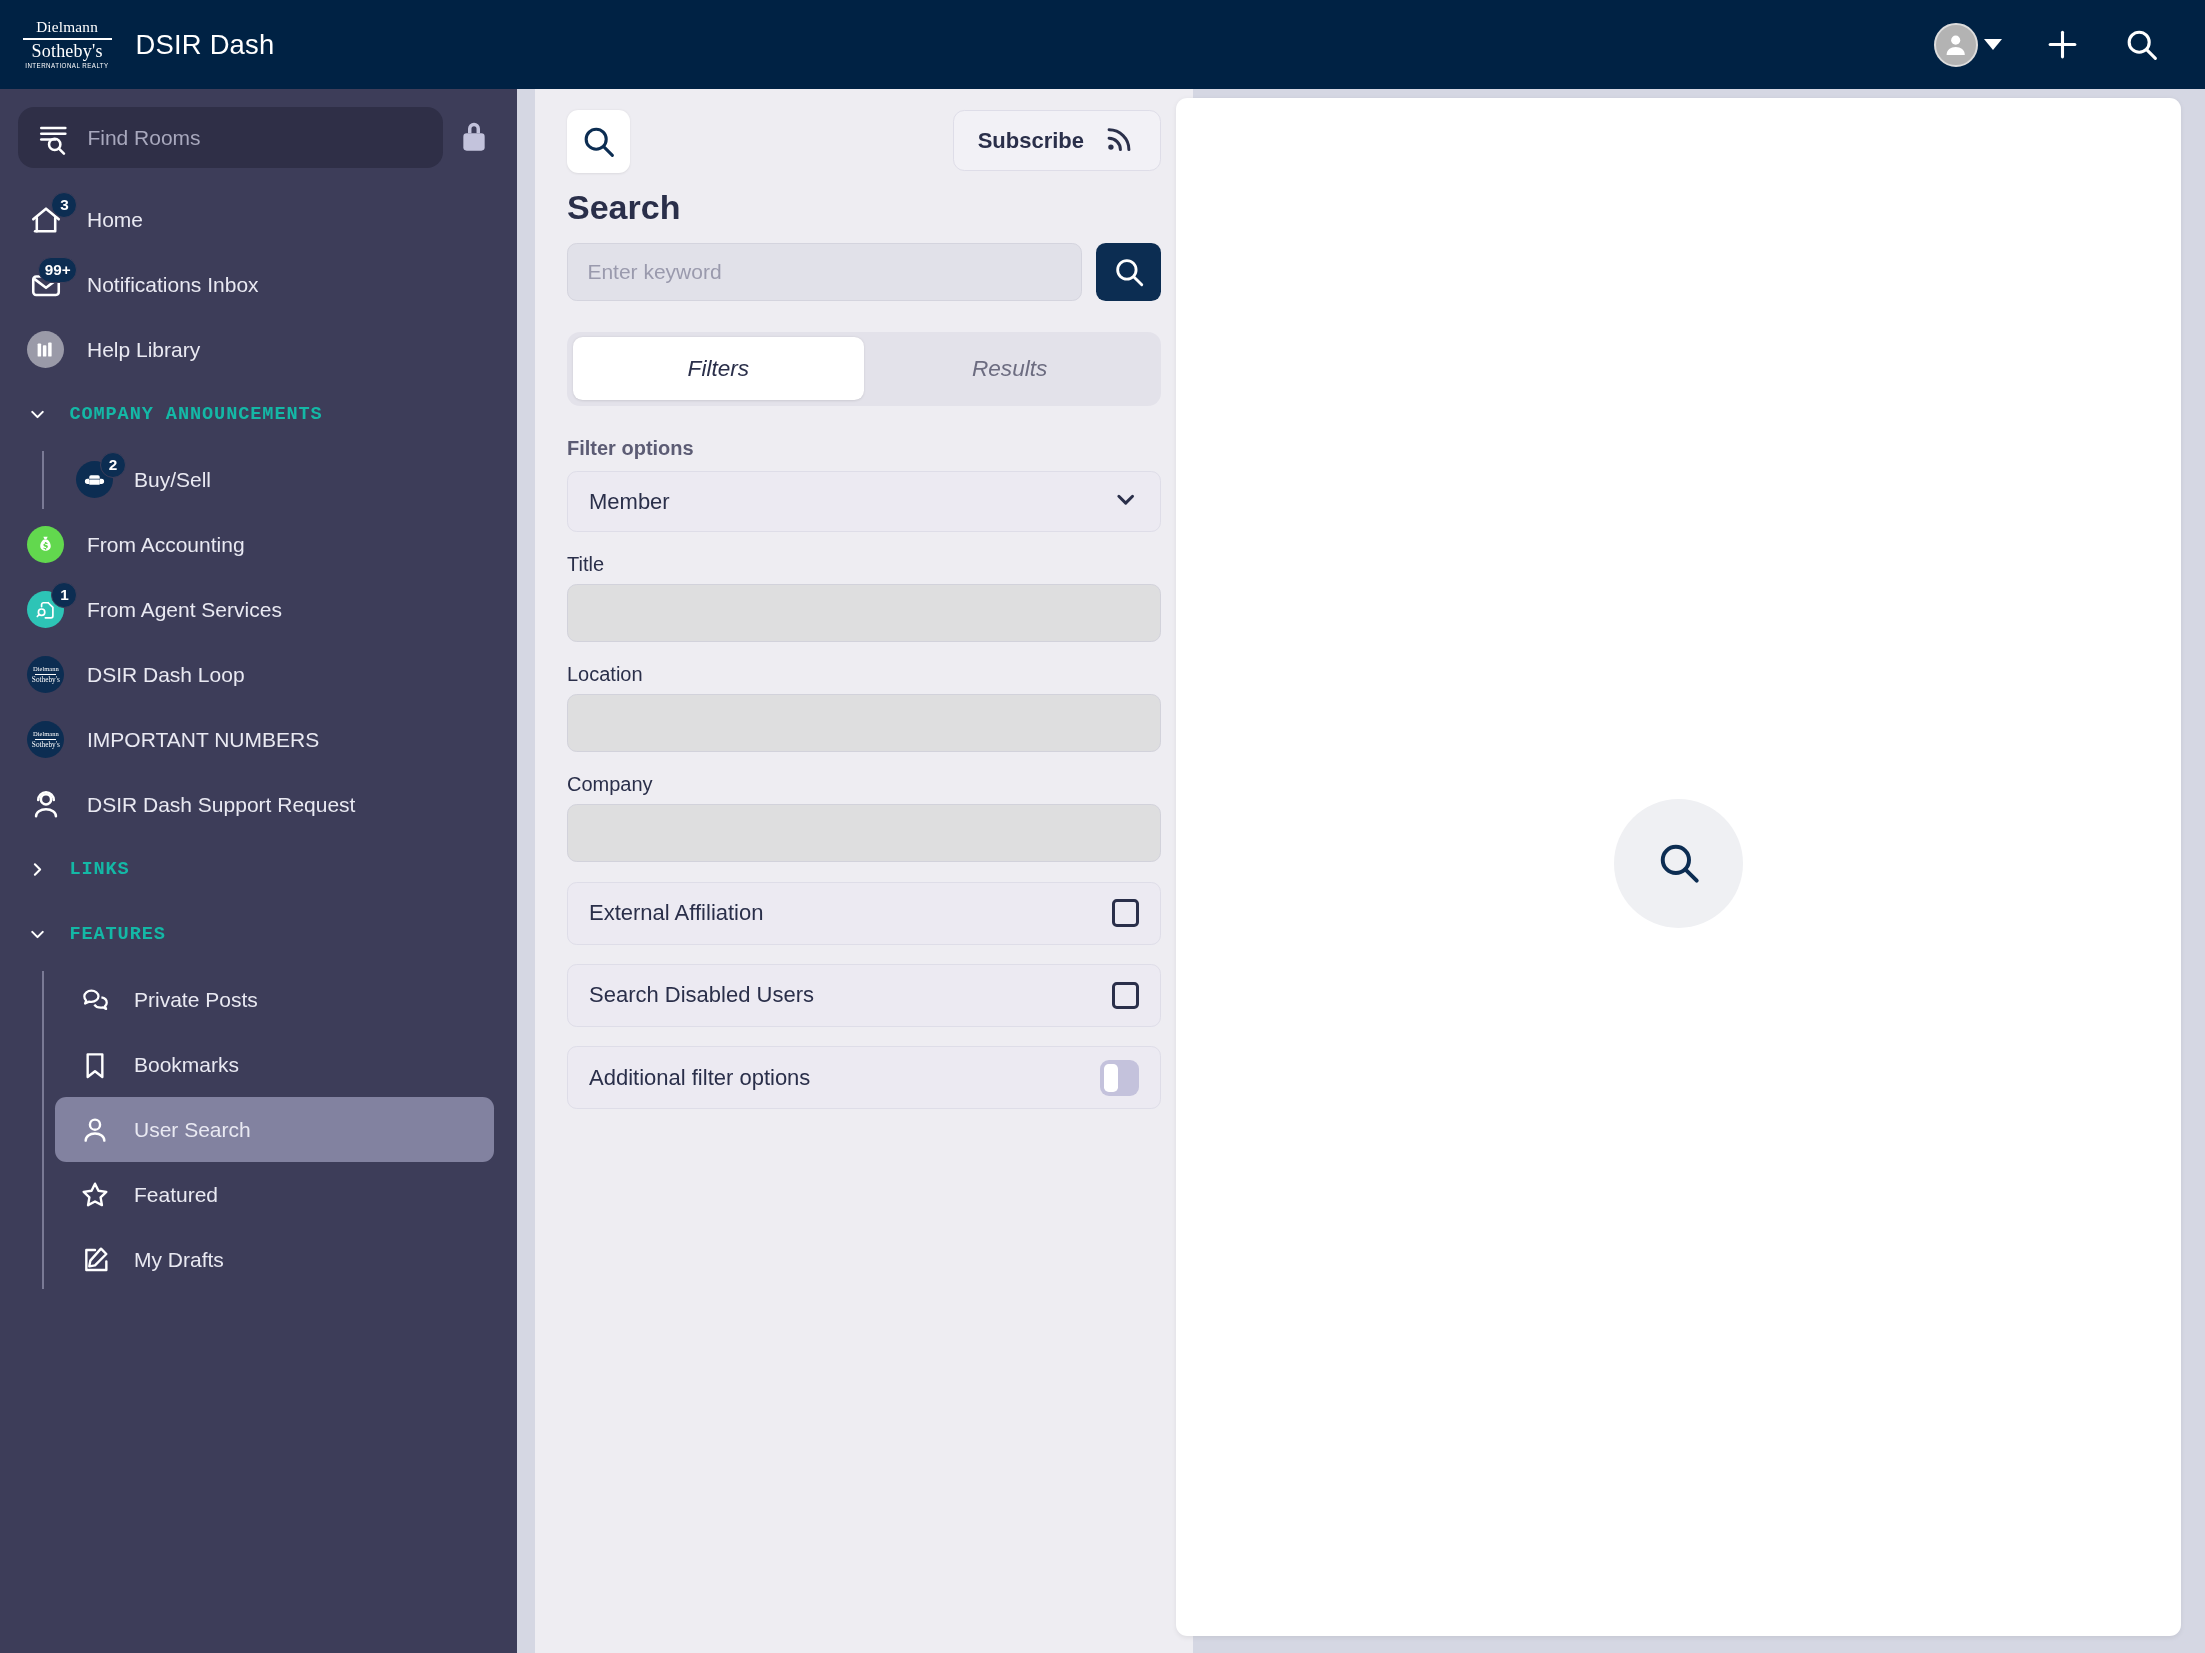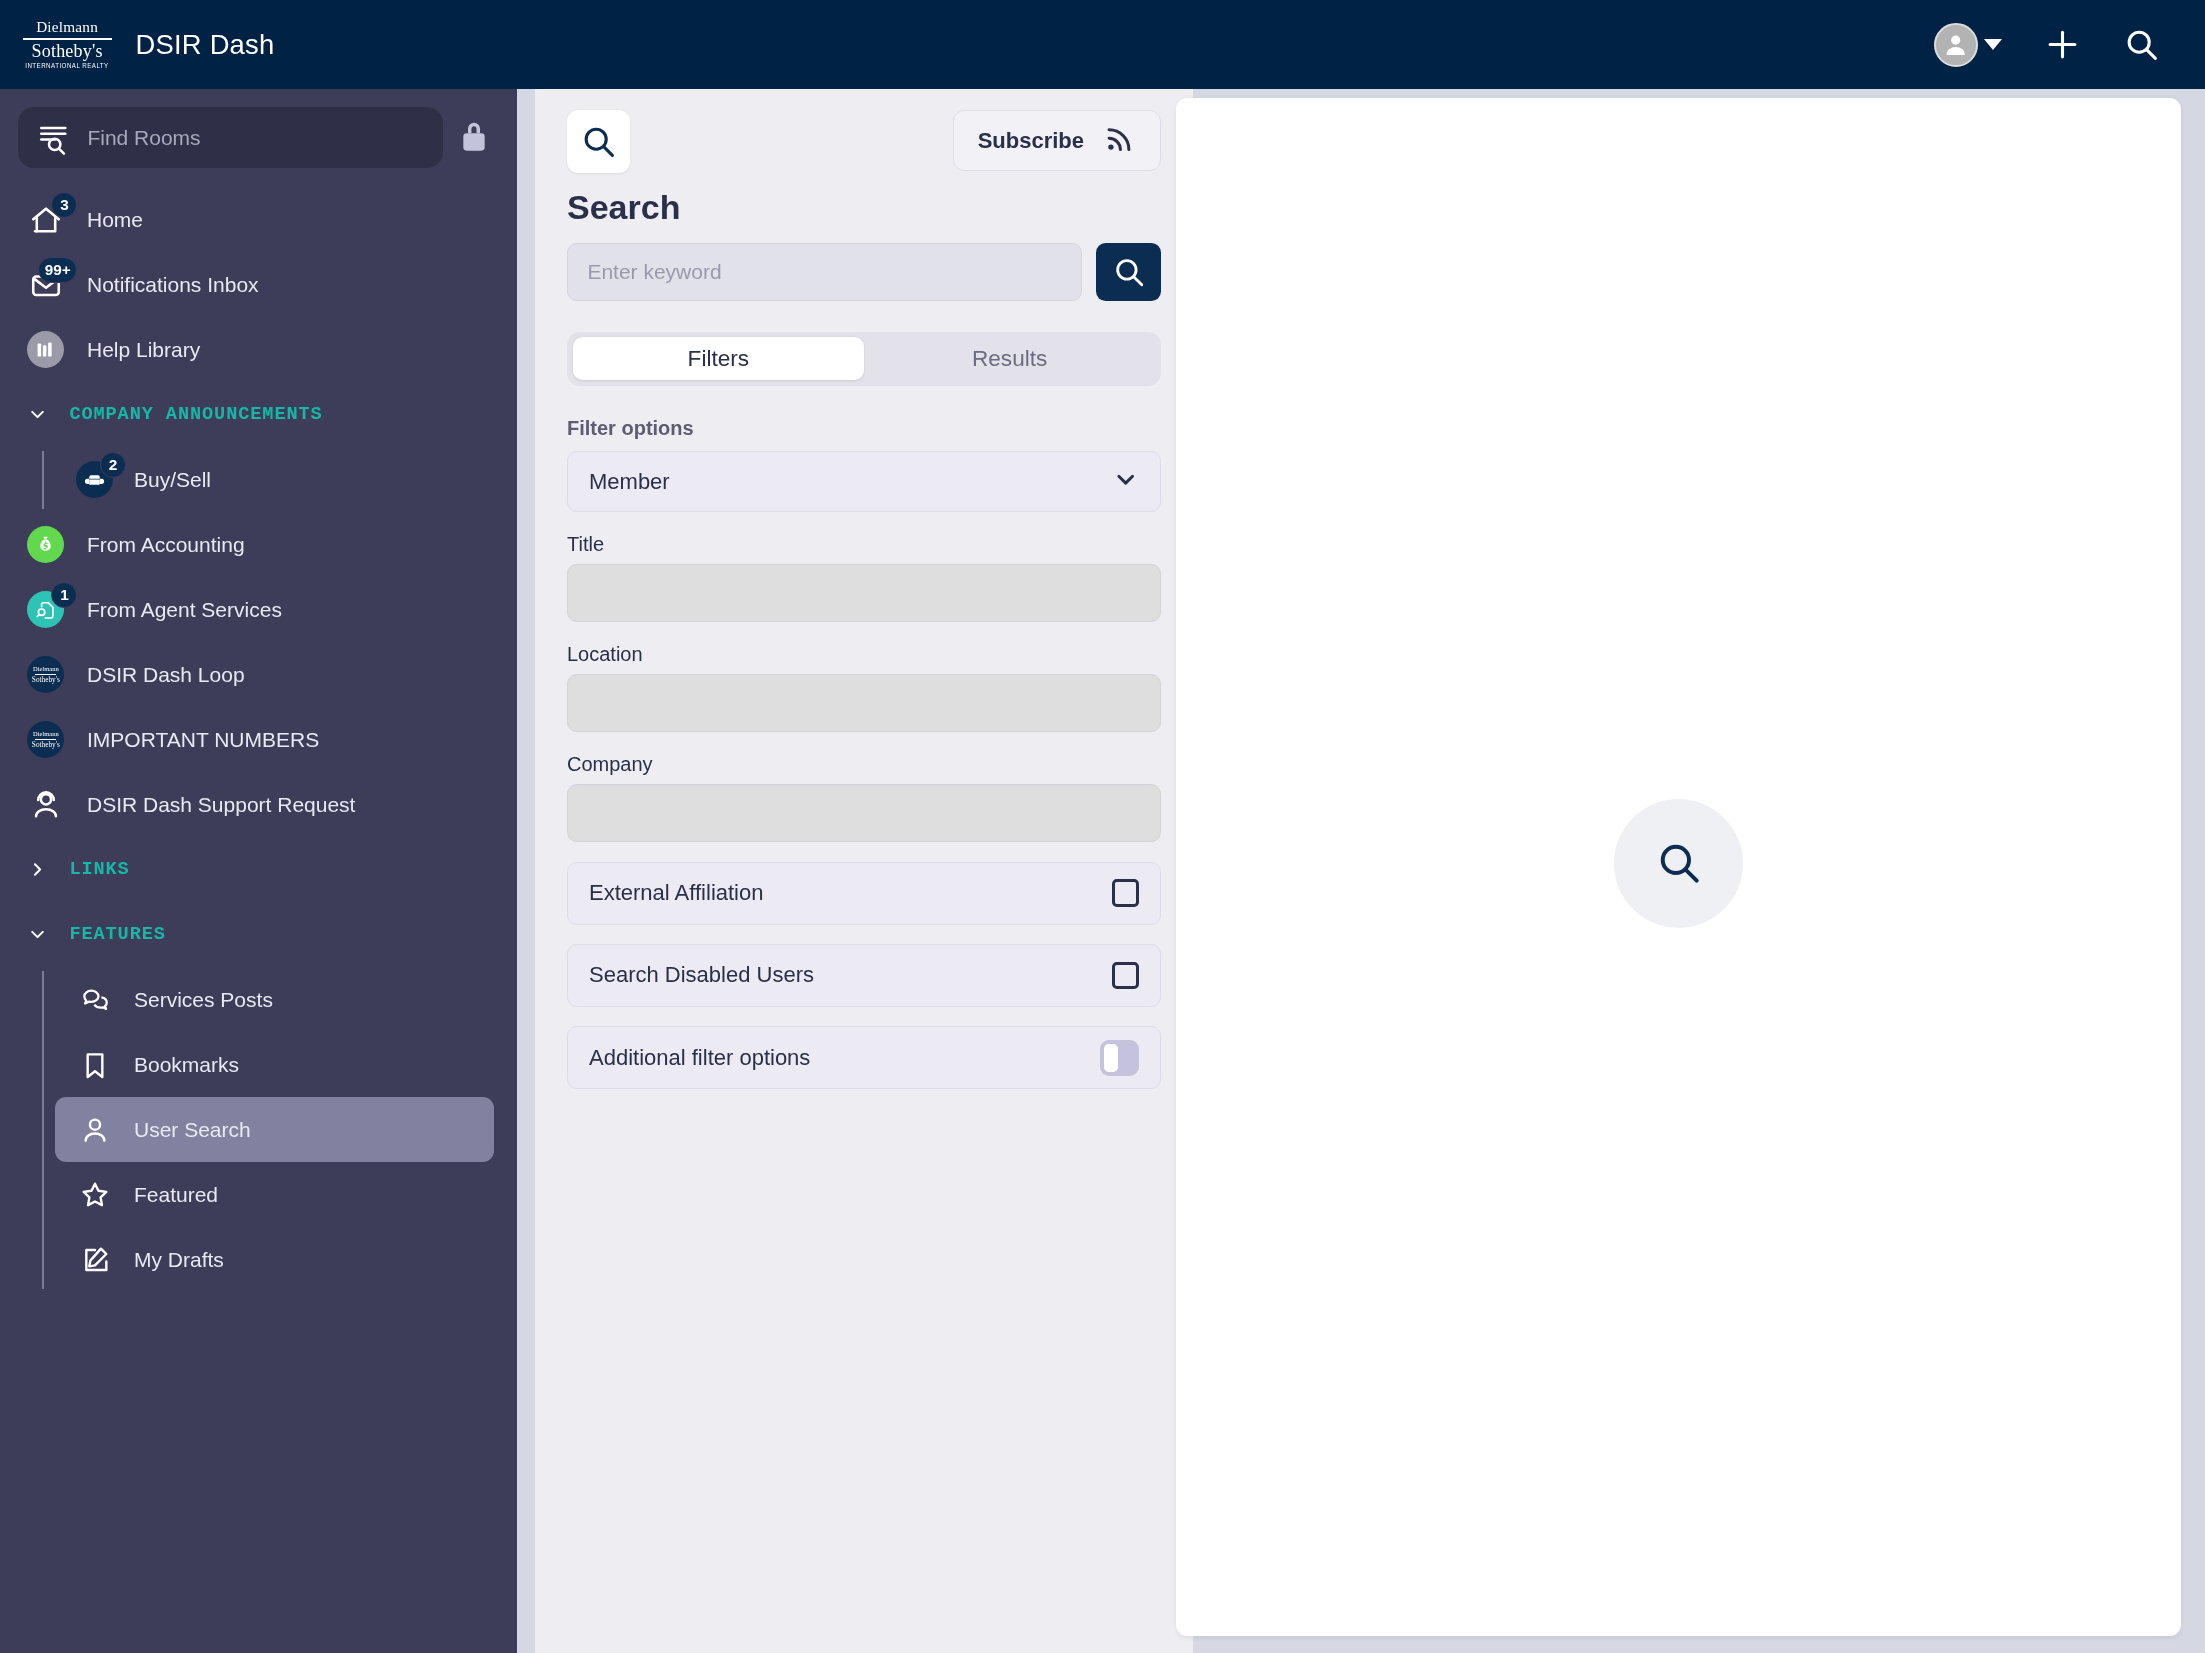--- a/index.html
+++ b/index.html
@@ -156,23 +156,23 @@
     width: 65px; height: 58px; background: #0c2d52; border-radius: 9.7px;
     display: flex; align-items: center; justify-content: center; cursor: pointer;
     border: none;
   }
 
   .tabs {
     display: flex; margin-top: 31px;
     background: #e3e2ea; border-radius: 13px; padding: 5.7px;
   }
   .tab {
-    flex: 1; height: 43px; border-radius: 9.7px;
-    display: flex; align-items: center; justify-content: center;
-    font-size: 22.6px; color: #6c6c80; cursor: pointer;
+    flex: 1; height: 63px; border-radius: 9.7px;
+    display: flex; align-items: center; justify-content: center;
+    font-size: 22.6px; color: #6c6c80; cursor: pointer; font-style: italic;
   }
   .tab.active { background: #ffffff; color: #2a2f4a; box-shadow: 0 0.8px 2.4px rgba(0,0,0,.1); }
 
   .filter-opts-label {
     color: #5c5c74; font-size: 20px; font-weight: bold;
     margin-top: 31px; margin-bottom: 11.3px;
   }
   .select-box {
     height: 61px; background: #eceaf2; border: 1.6px solid #dedde8; border-radius: 9.7px;
     display: flex; align-items: center; justify-content: space-between;
@@ -419,21 +419,21 @@
     </div>
     <div class="subnav">
 
       <div class="sub-item">
         <span class="nav-icon-wrap">
           <svg width="32" height="32" viewBox="0 0 24 24" fill="none" stroke="#ffffff" stroke-width="1.7" stroke-linejoin="round">
             <path d="M4 9.2c0-2.3 2.4-4.2 5.3-4.2s5.3 1.9 5.3 4.2-2.4 4.2-5.3 4.2c-.6 0-1.2-.1-1.7-.2L4.6 14.6l.8-2.2A4 4 0 0 1 4 9.2z"></path>
             <path d="M11.5 15.4c.9 1.4 2.7 2.3 4.8 2.3.6 0 1.2-.1 1.7-.2l2.3 1.2-.8-2.1c.8-.7 1.3-1.6 1.3-2.6 0-1.9-1.7-3.5-4-3.9"></path>
           </svg>
         </span>
-        <span class="label">Services Posts</span>
+        <span class="label">Private Posts</span>
       </div>
 
       <div class="sub-item">
         <span class="nav-icon-wrap">
           <svg width="32" height="32" viewBox="0 0 24 24" fill="none" stroke="#ffffff" stroke-width="1.8" stroke-linejoin="round">
             <path d="M6.5 4h11v17l-5.5-4.3L6.5 21z"></path>
           </svg>
         </span>
         <span class="label">Bookmarks</span>
       </div>

